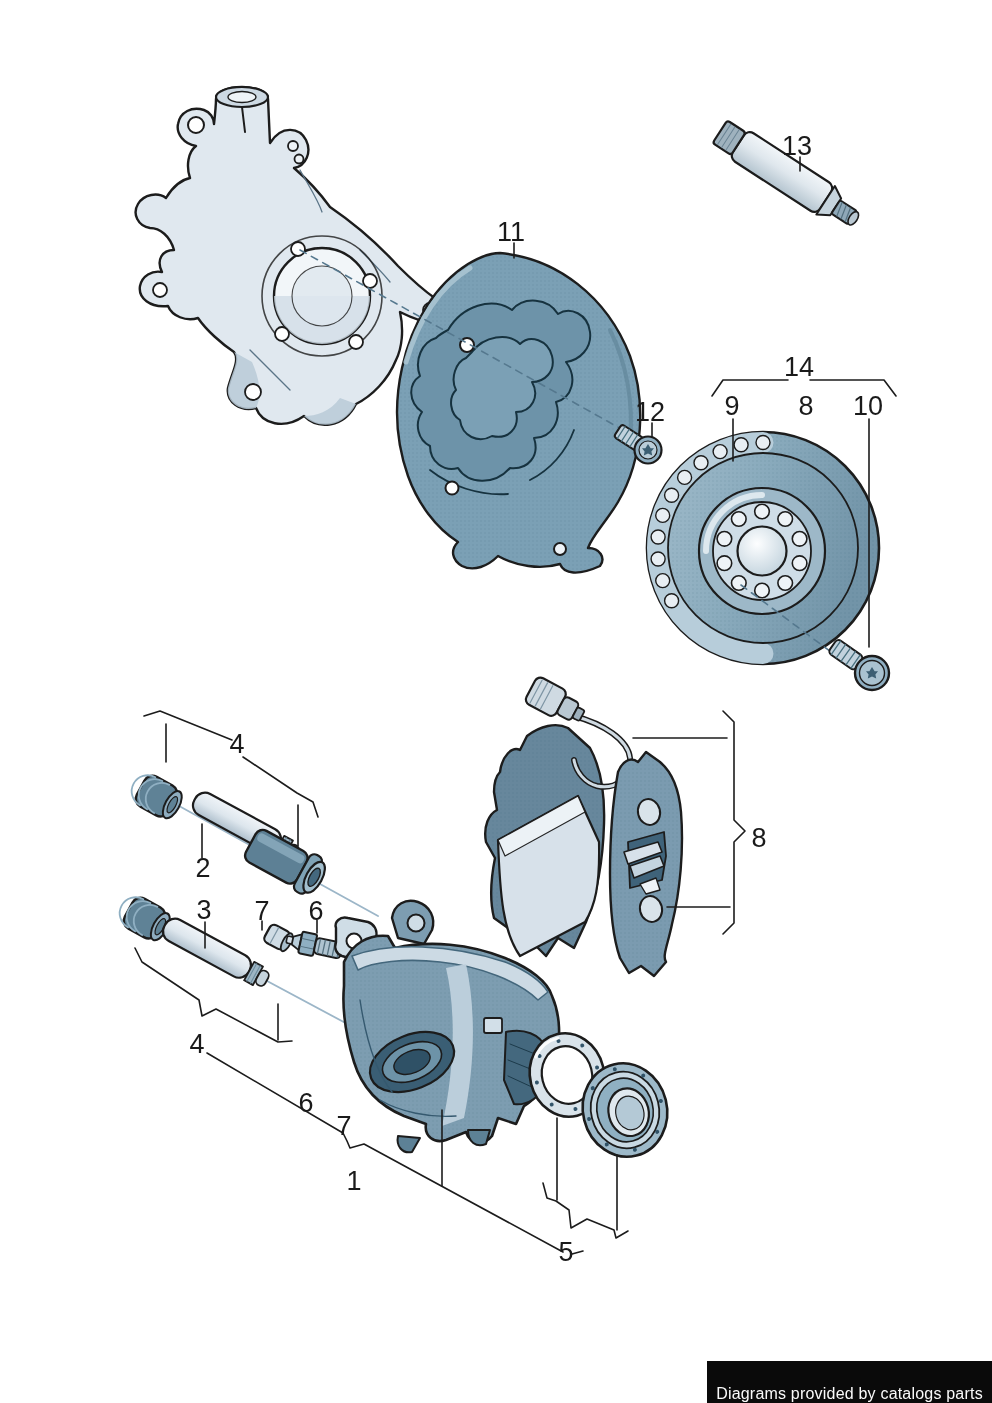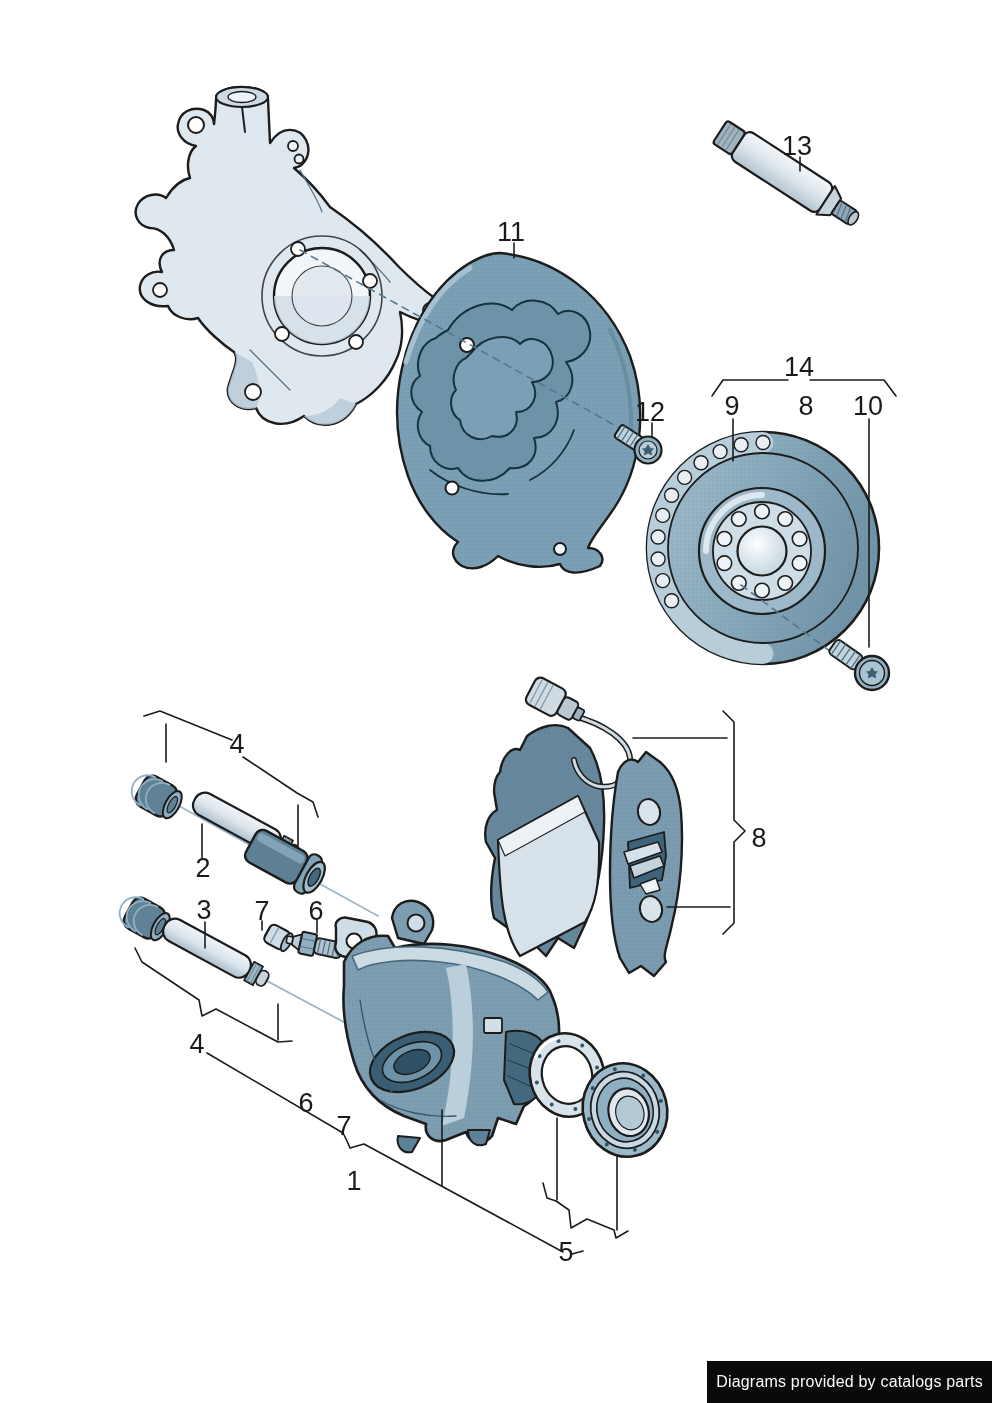--- a/index.html
+++ b/index.html
@@ -13,21 +13,21 @@
   }
   .callout{
     font-family:"Liberation Sans",sans-serif;
     font-size:27px;fill:#1a1a1a;
   }
   .leader{stroke:#1c1c1c;stroke-width:1.6;fill:none;}
   .axis{stroke:#9cb6c8;stroke-width:1.8;fill:none;}
   .dashedaxis{stroke:#55788e;stroke-width:1.6;fill:none;stroke-dasharray:7 6;}
   .footer-bar{
     position:absolute;left:707px;top:1361px;width:285px;height:42px;
-    background:#0a0a0a;display:flex;align-items:center;justify-content:center;
+    background:#0a0a0a;display:flex;align-items:flex-end;justify-content:center;
   }
   .footer-bar span{
     color:#fafafa;font-size:16px;letter-spacing:.2px;white-space:nowrap;
   }
 </style>
 </head>
 <body>
 
 <svg width="992" height="1403" viewBox="0 0 992 1403">
   <defs>

